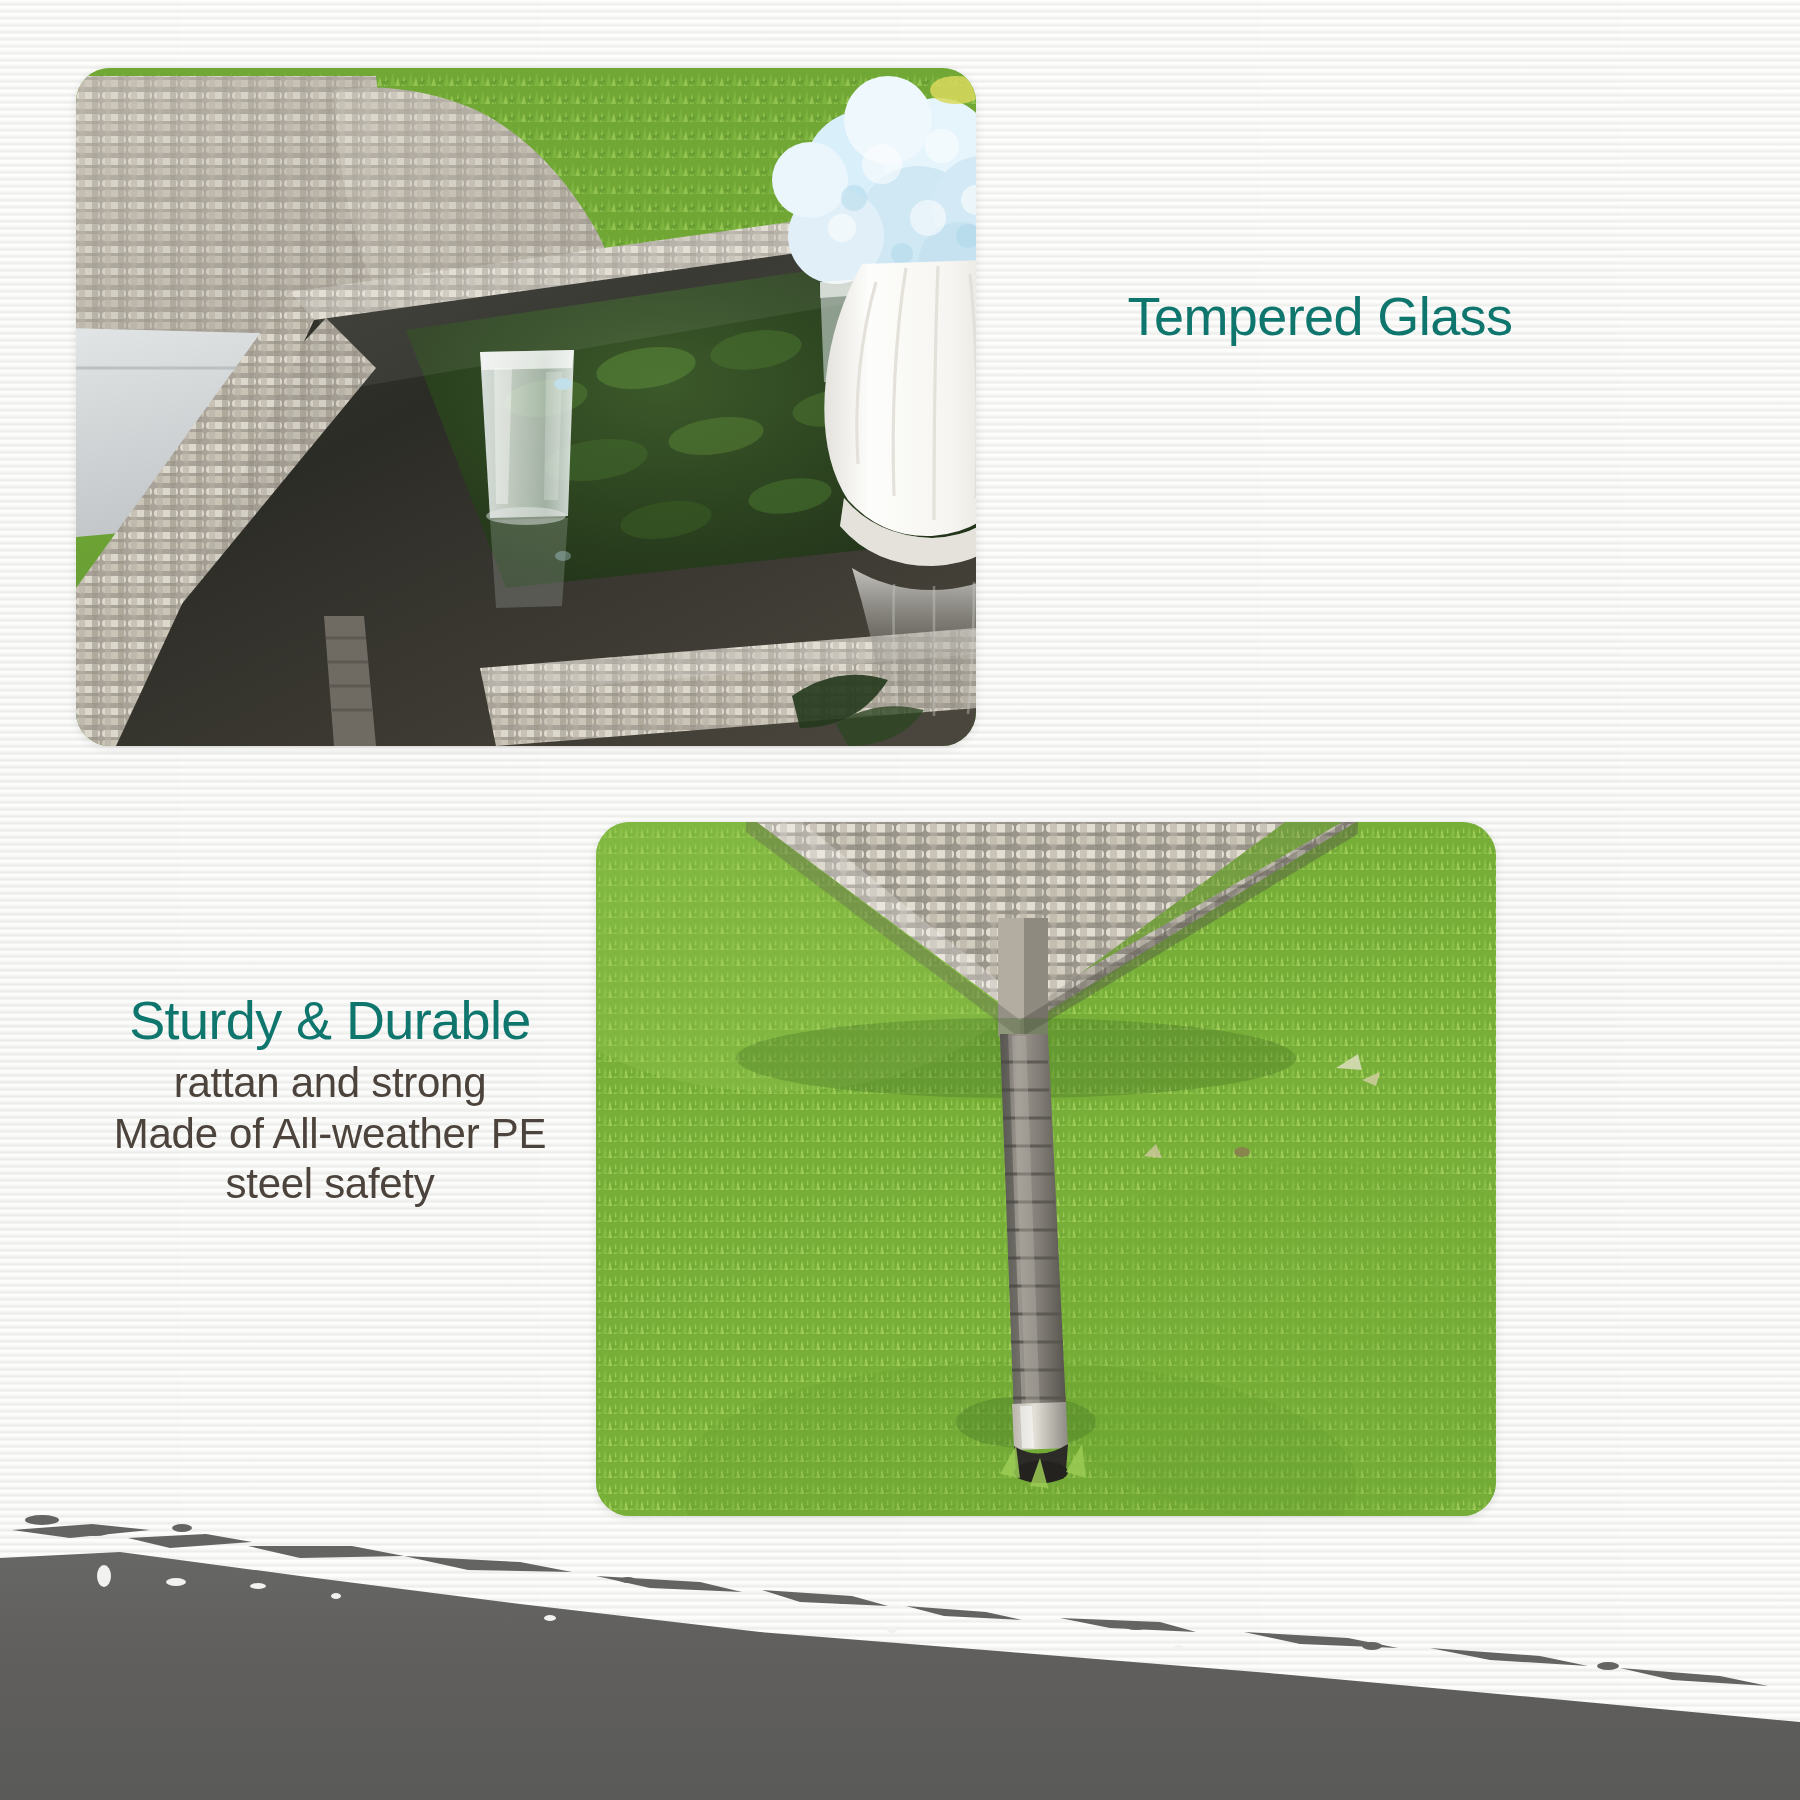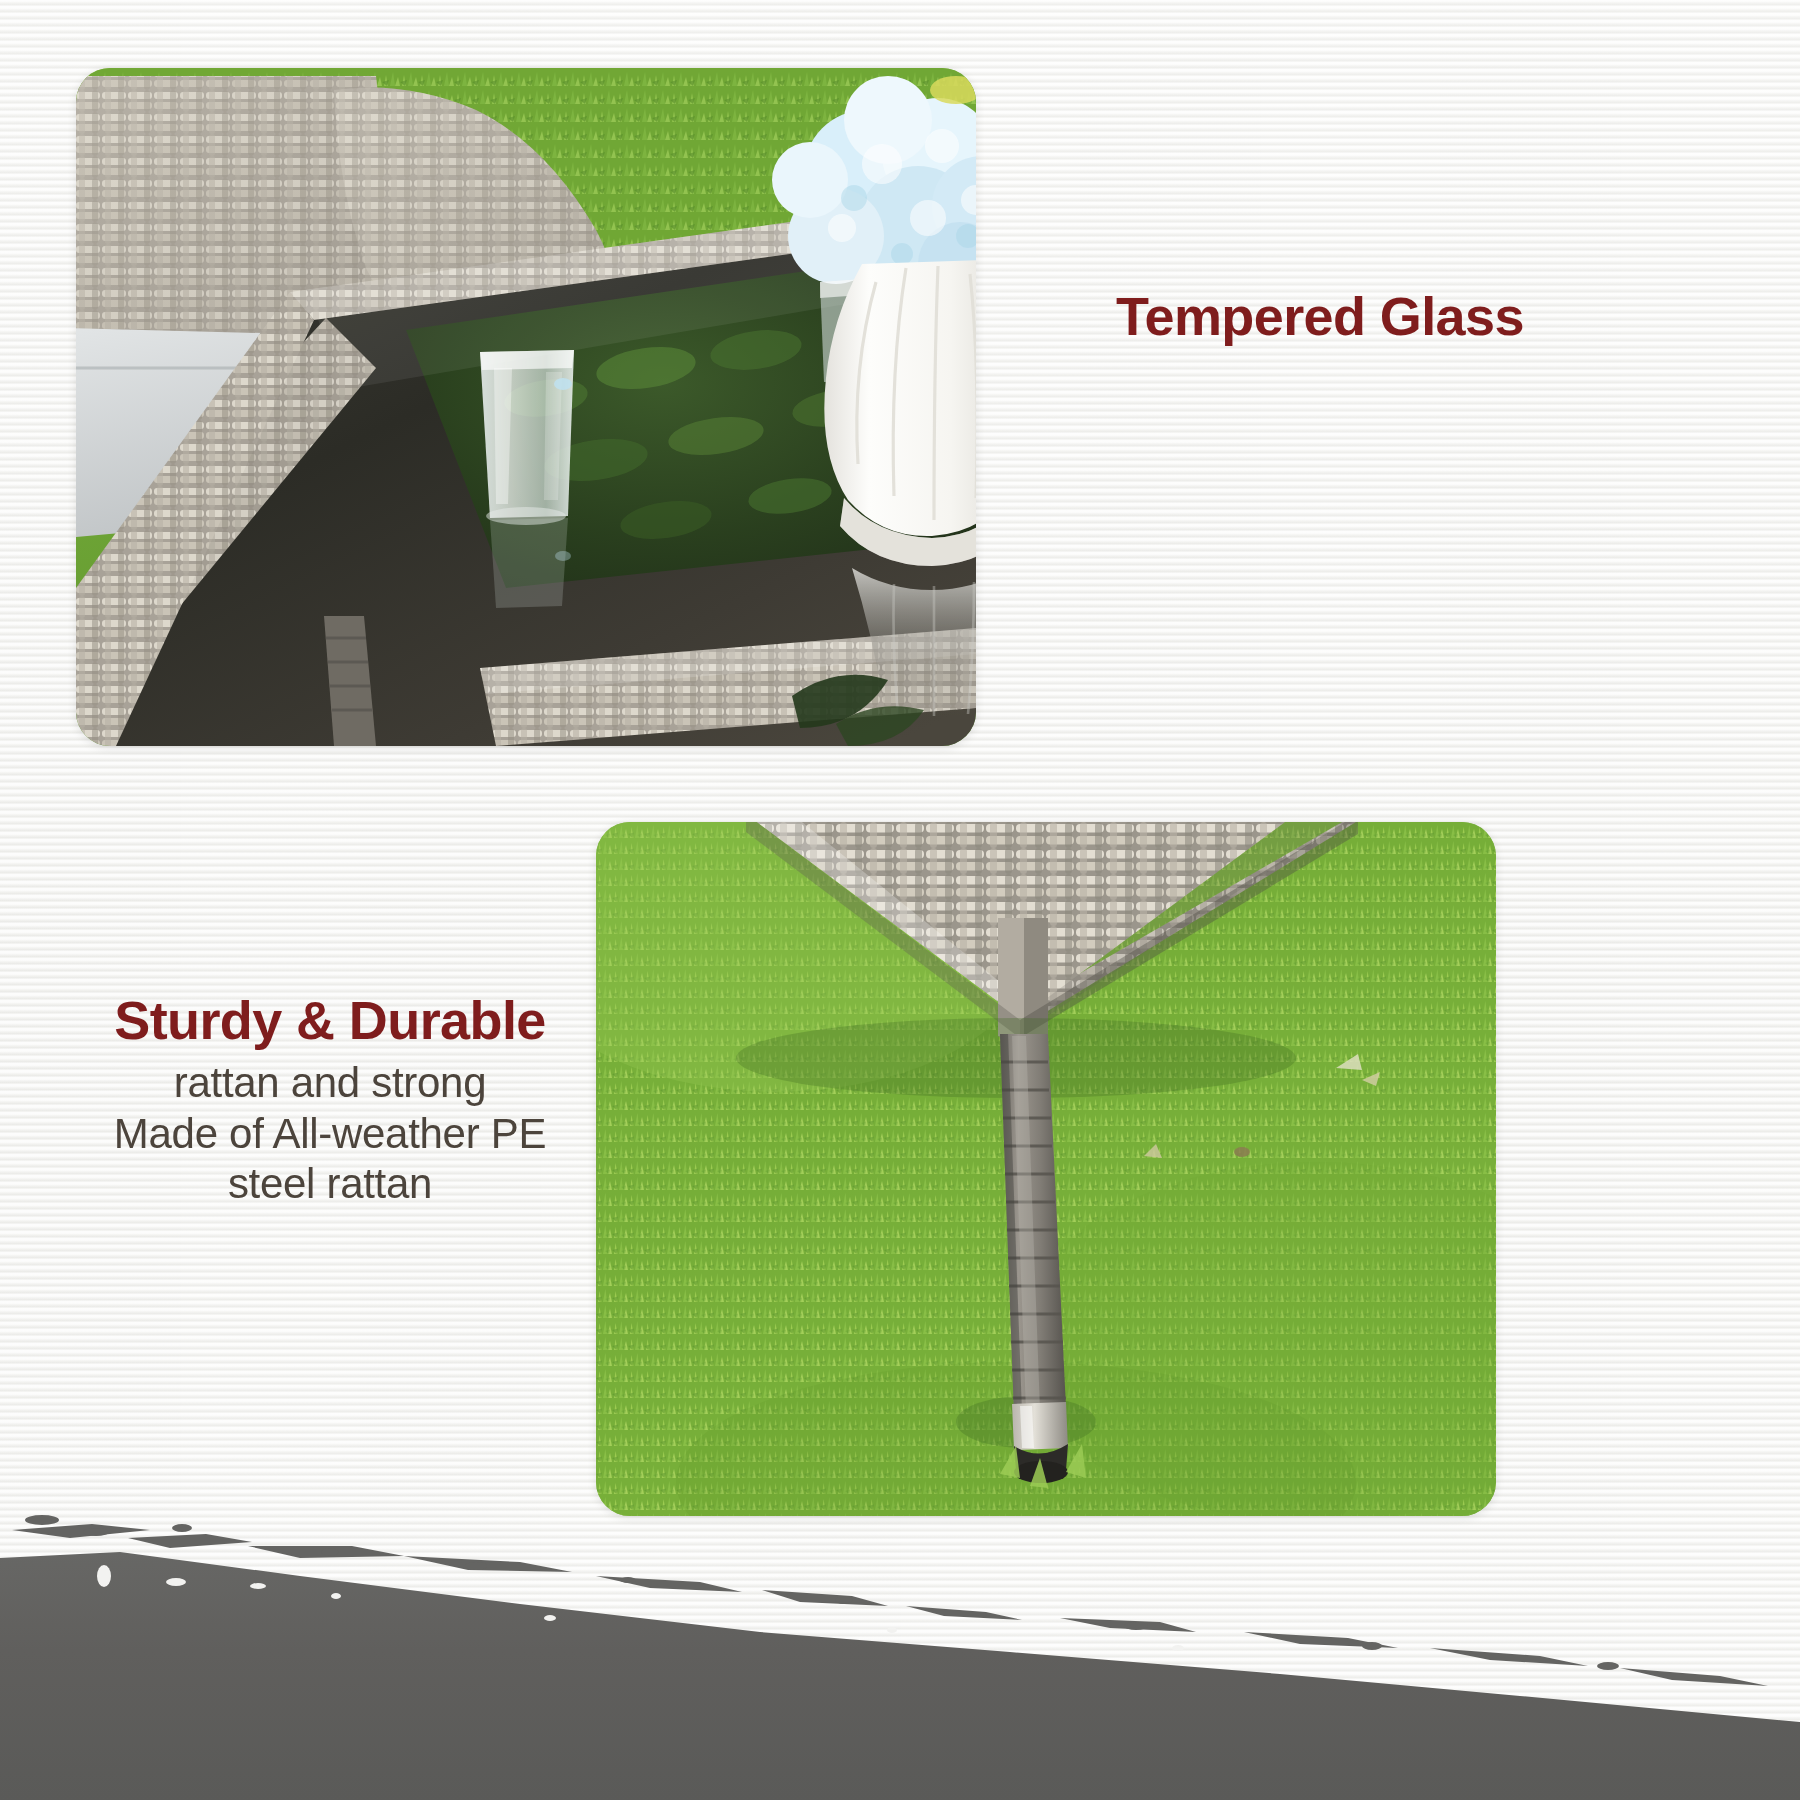--- a/index.html
+++ b/index.html
@@ -62,24 +62,24 @@
   .photo svg { display: block; width: 100%; height: 100%; }
 
   
   .text-block { position: absolute; z-index: 4; text-align: center; }
 
   #text-tempered { left: 990px; top: 286px; width: 660px; }
   #text-sturdy   { left: 40px;  top: 990px; width: 580px; }
 
   .feature-title {
     font-family: "Liberation Sans", sans-serif;
-    font-weight: bold;
+    font-weight: normal;
     font-size: 54px;
     line-height: 1.12;
-    color: #7f1d1d;
+    color: #0f766e;
     letter-spacing: -0.6px;
     margin-bottom: 8px;
   }
 
   .feature-body {
     font-family: "Liberation Sans", sans-serif;
     font-weight: 400;
     font-size: 42px;
     line-height: 1.20;
     color: #4c443c;
@@ -428,15 +428,15 @@
 
 <div class="text-block" id="text-tempered">
   <div class="feature-title">Tempered Glass</div>
 </div>
 
 <div class="text-block" id="text-sturdy">
   <div class="feature-title">Sturdy &amp; Durable</div>
   <div class="feature-body">
     <span class="line">rattan and strong</span>
     <span class="line">Made of All-weather PE</span>
-    <span class="line">steel rattan</span>
+    <span class="line">steel safety</span>
   </div>
 </div>
 
 </body></html>

